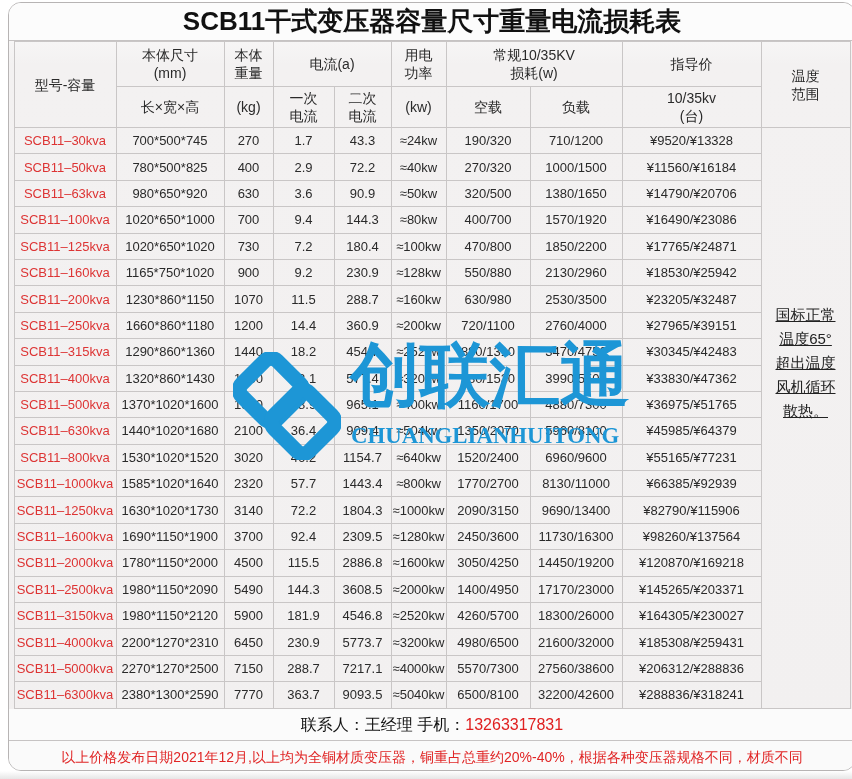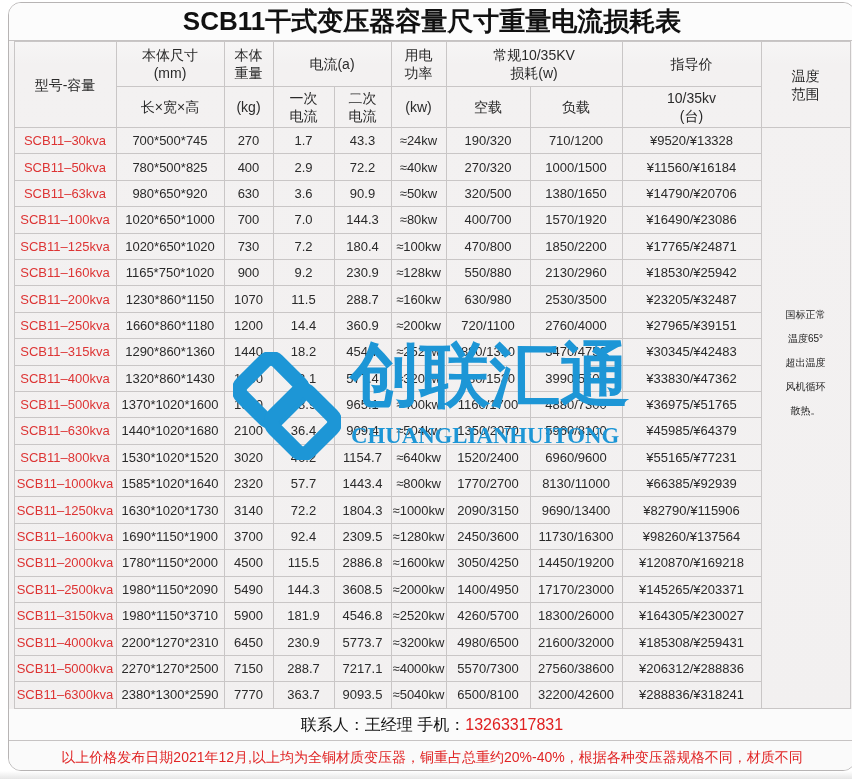--- a/index.html
+++ b/index.html
@@ -28,21 +28,21 @@
     padding:0;color:#2a2a2a;overflow:hidden;
   }
   thead th{
     font-weight:400;font-size:14px;white-space:pre-line;line-height:18px;color:#222;
   }
   thead tr.h1 th{height:44px;}
   thead tr.h2 th{height:40px;}
   tbody td{height:25.4px;font-size:13px;white-space:nowrap;}
   tbody td.model{color:#dd3434;}
   tbody td.temp{
-    vertical-align:middle;font-size:10px;color:#222;white-space:pre-line;
+    vertical-align:middle;font-size:15px;color:#222;white-space:pre-line;text-decoration:underline;
   }
   tbody td.temp div{transform:translateY(-55px);line-height:24px;white-space:pre-line;}
   .contact{
     height:31px;line-height:31px;text-align:center;font-size:16px;color:#111;
     background:#fbfbfb;
   }
   .contact .phone{color:#e02020;}
   .notice{
     border-top:1px solid #c6c3c3;border-bottom:1px solid #c6c3c3;
     background:#fafafa;padding:5px 0 6px 0;
@@ -152,21 +152,21 @@
           <td>90.9</td>
           <td>≈50kw</td>
           <td>320/500</td>
           <td>1380/1650</td>
           <td>¥14790/¥20706</td>
         </tr>
         <tr>
           <td class="model">SCB11–100kva</td>
           <td>1020*650*1000</td>
           <td>700</td>
-          <td>7.0</td>
+          <td>9.4</td>
           <td>144.3</td>
           <td>≈80kw</td>
           <td>400/700</td>
           <td>1570/1920</td>
           <td>¥16490/¥23086</td>
         </tr>
         <tr>
           <td class="model">SCB11–125kva</td>
           <td>1020*650*1020</td>
           <td>730</td>
@@ -315,21 +315,21 @@
           <td>5490</td>
           <td>144.3</td>
           <td>3608.5</td>
           <td>≈2000kw</td>
           <td>1400/4950</td>
           <td>17170/23000</td>
           <td>¥145265/¥203371</td>
         </tr>
         <tr>
           <td class="model">SCB11–3150kva</td>
-          <td>1980*1150*3710</td>
+          <td>1980*1150*2120</td>
           <td>5900</td>
           <td>181.9</td>
           <td>4546.8</td>
           <td>≈2520kw</td>
           <td>4260/5700</td>
           <td>18300/26000</td>
           <td>¥164305/¥230027</td>
         </tr>
         <tr>
           <td class="model">SCB11–4000kva</td>

